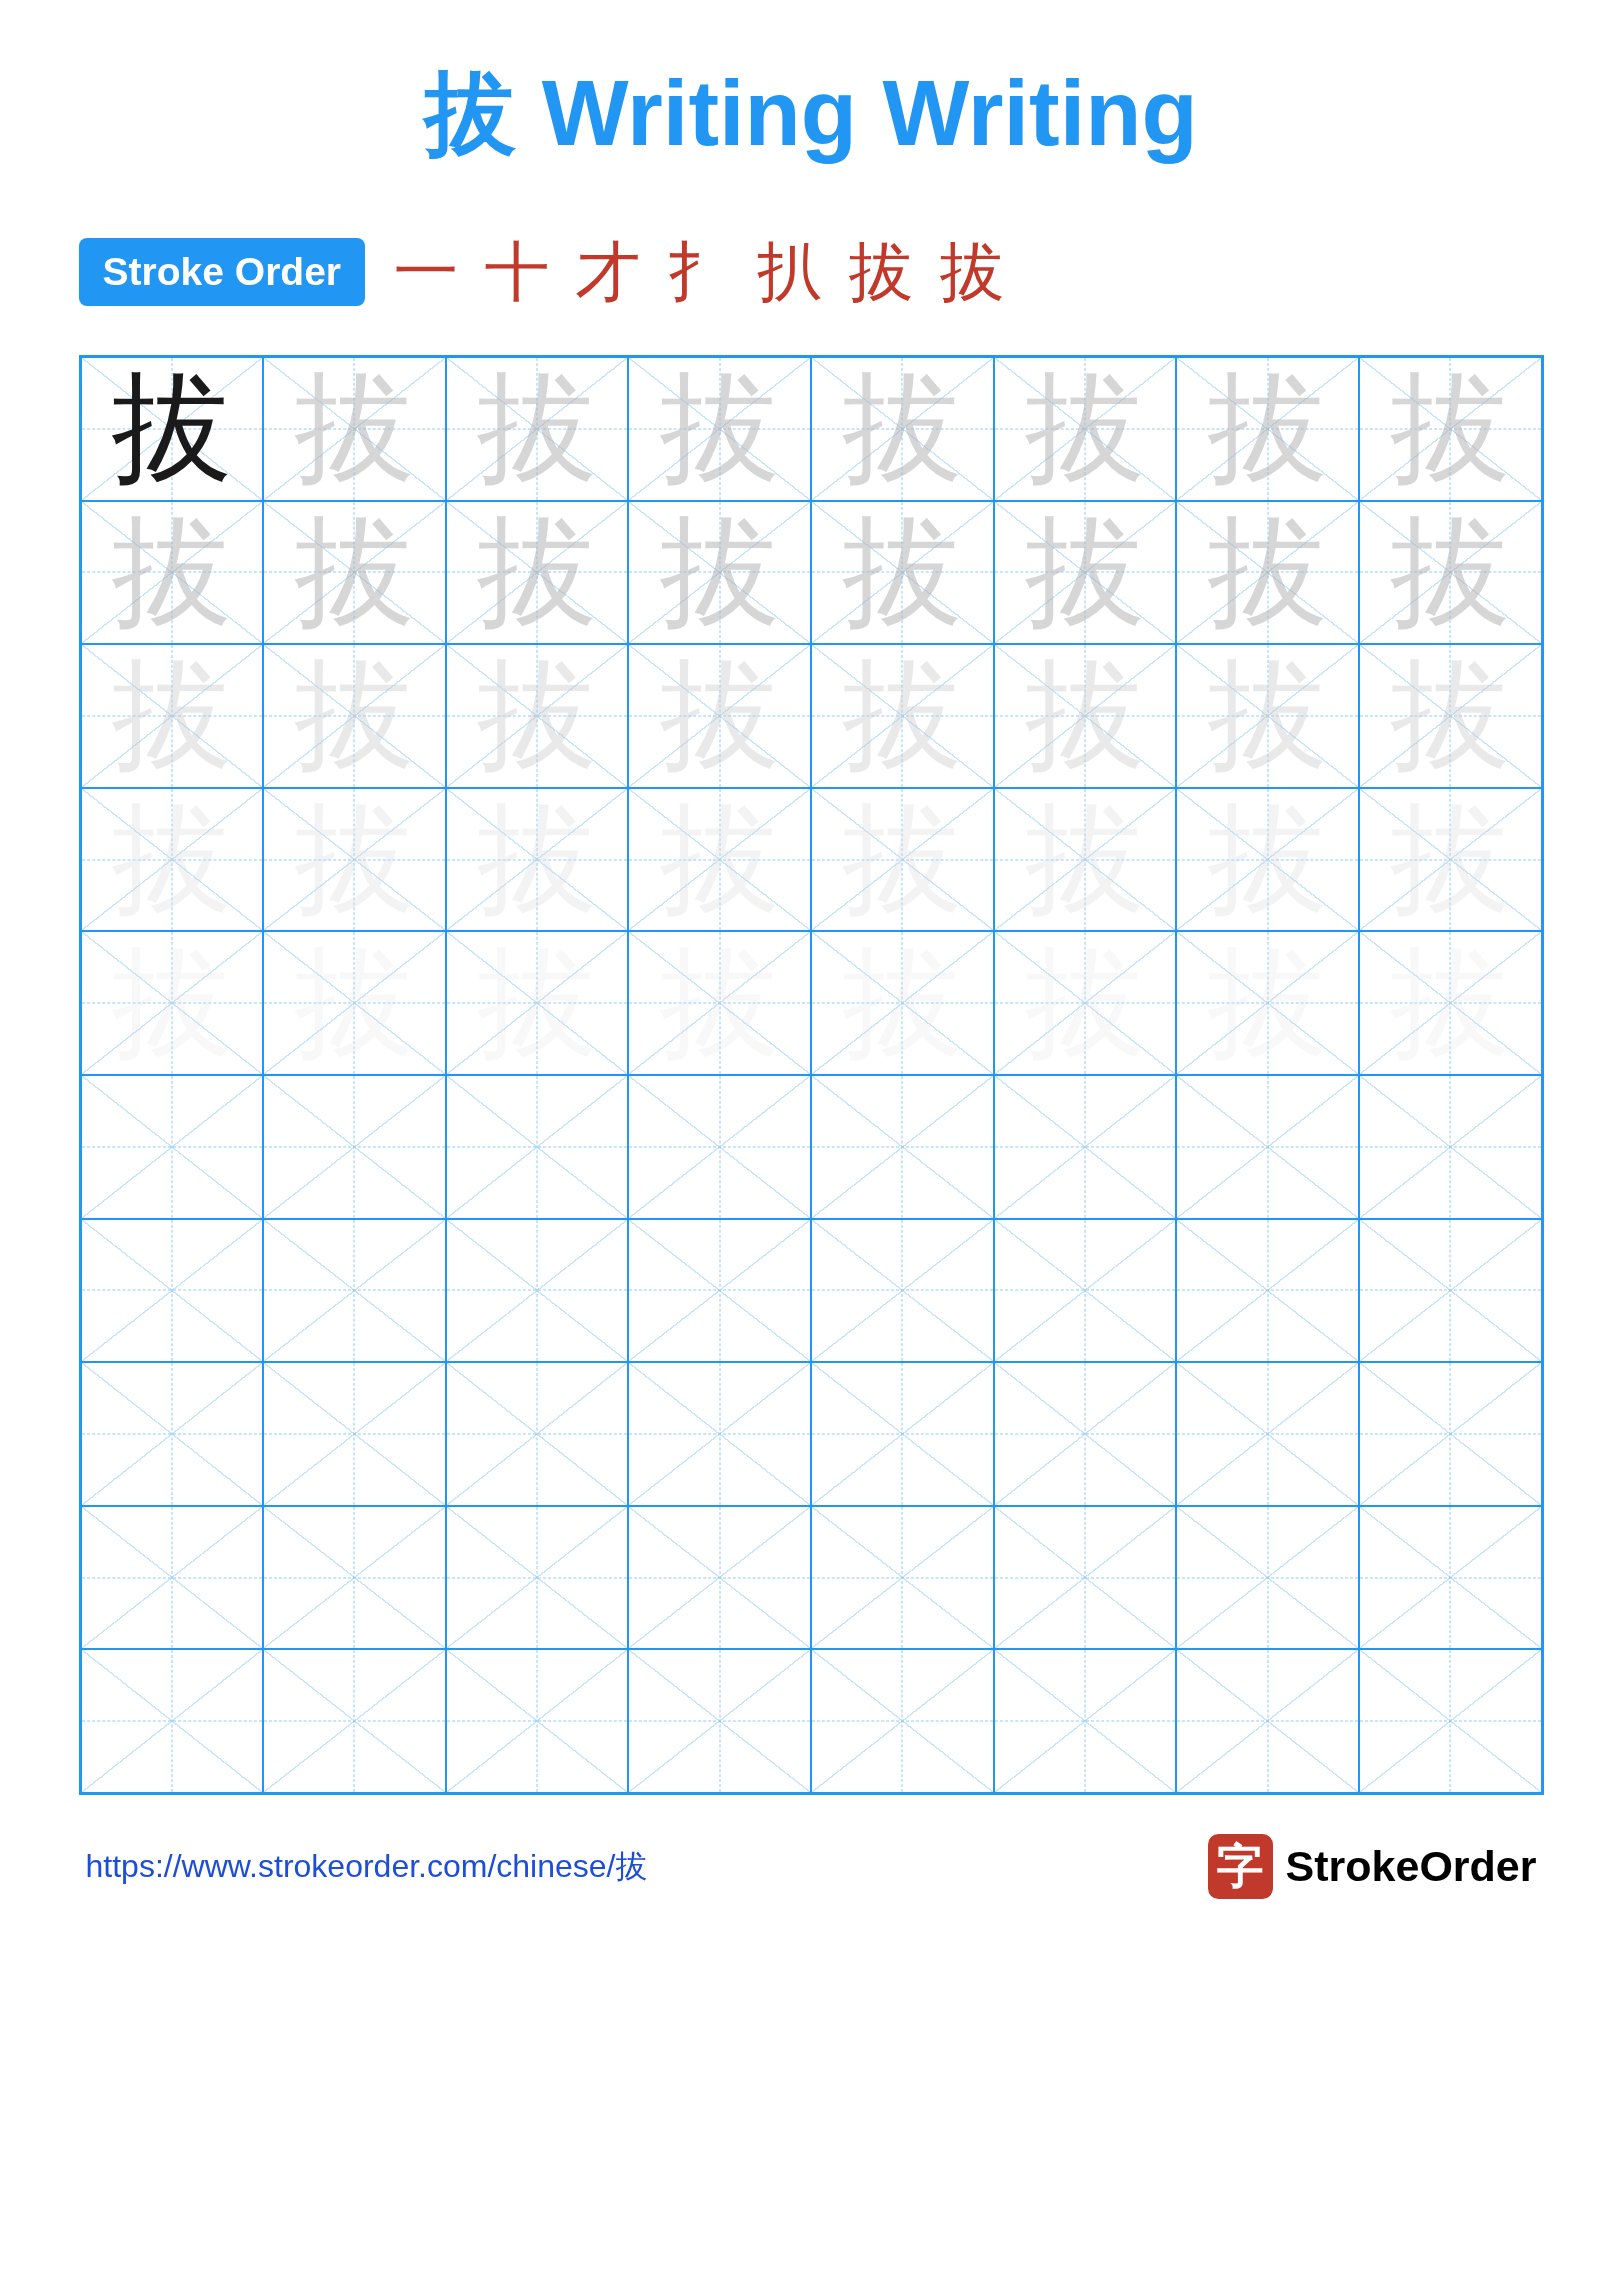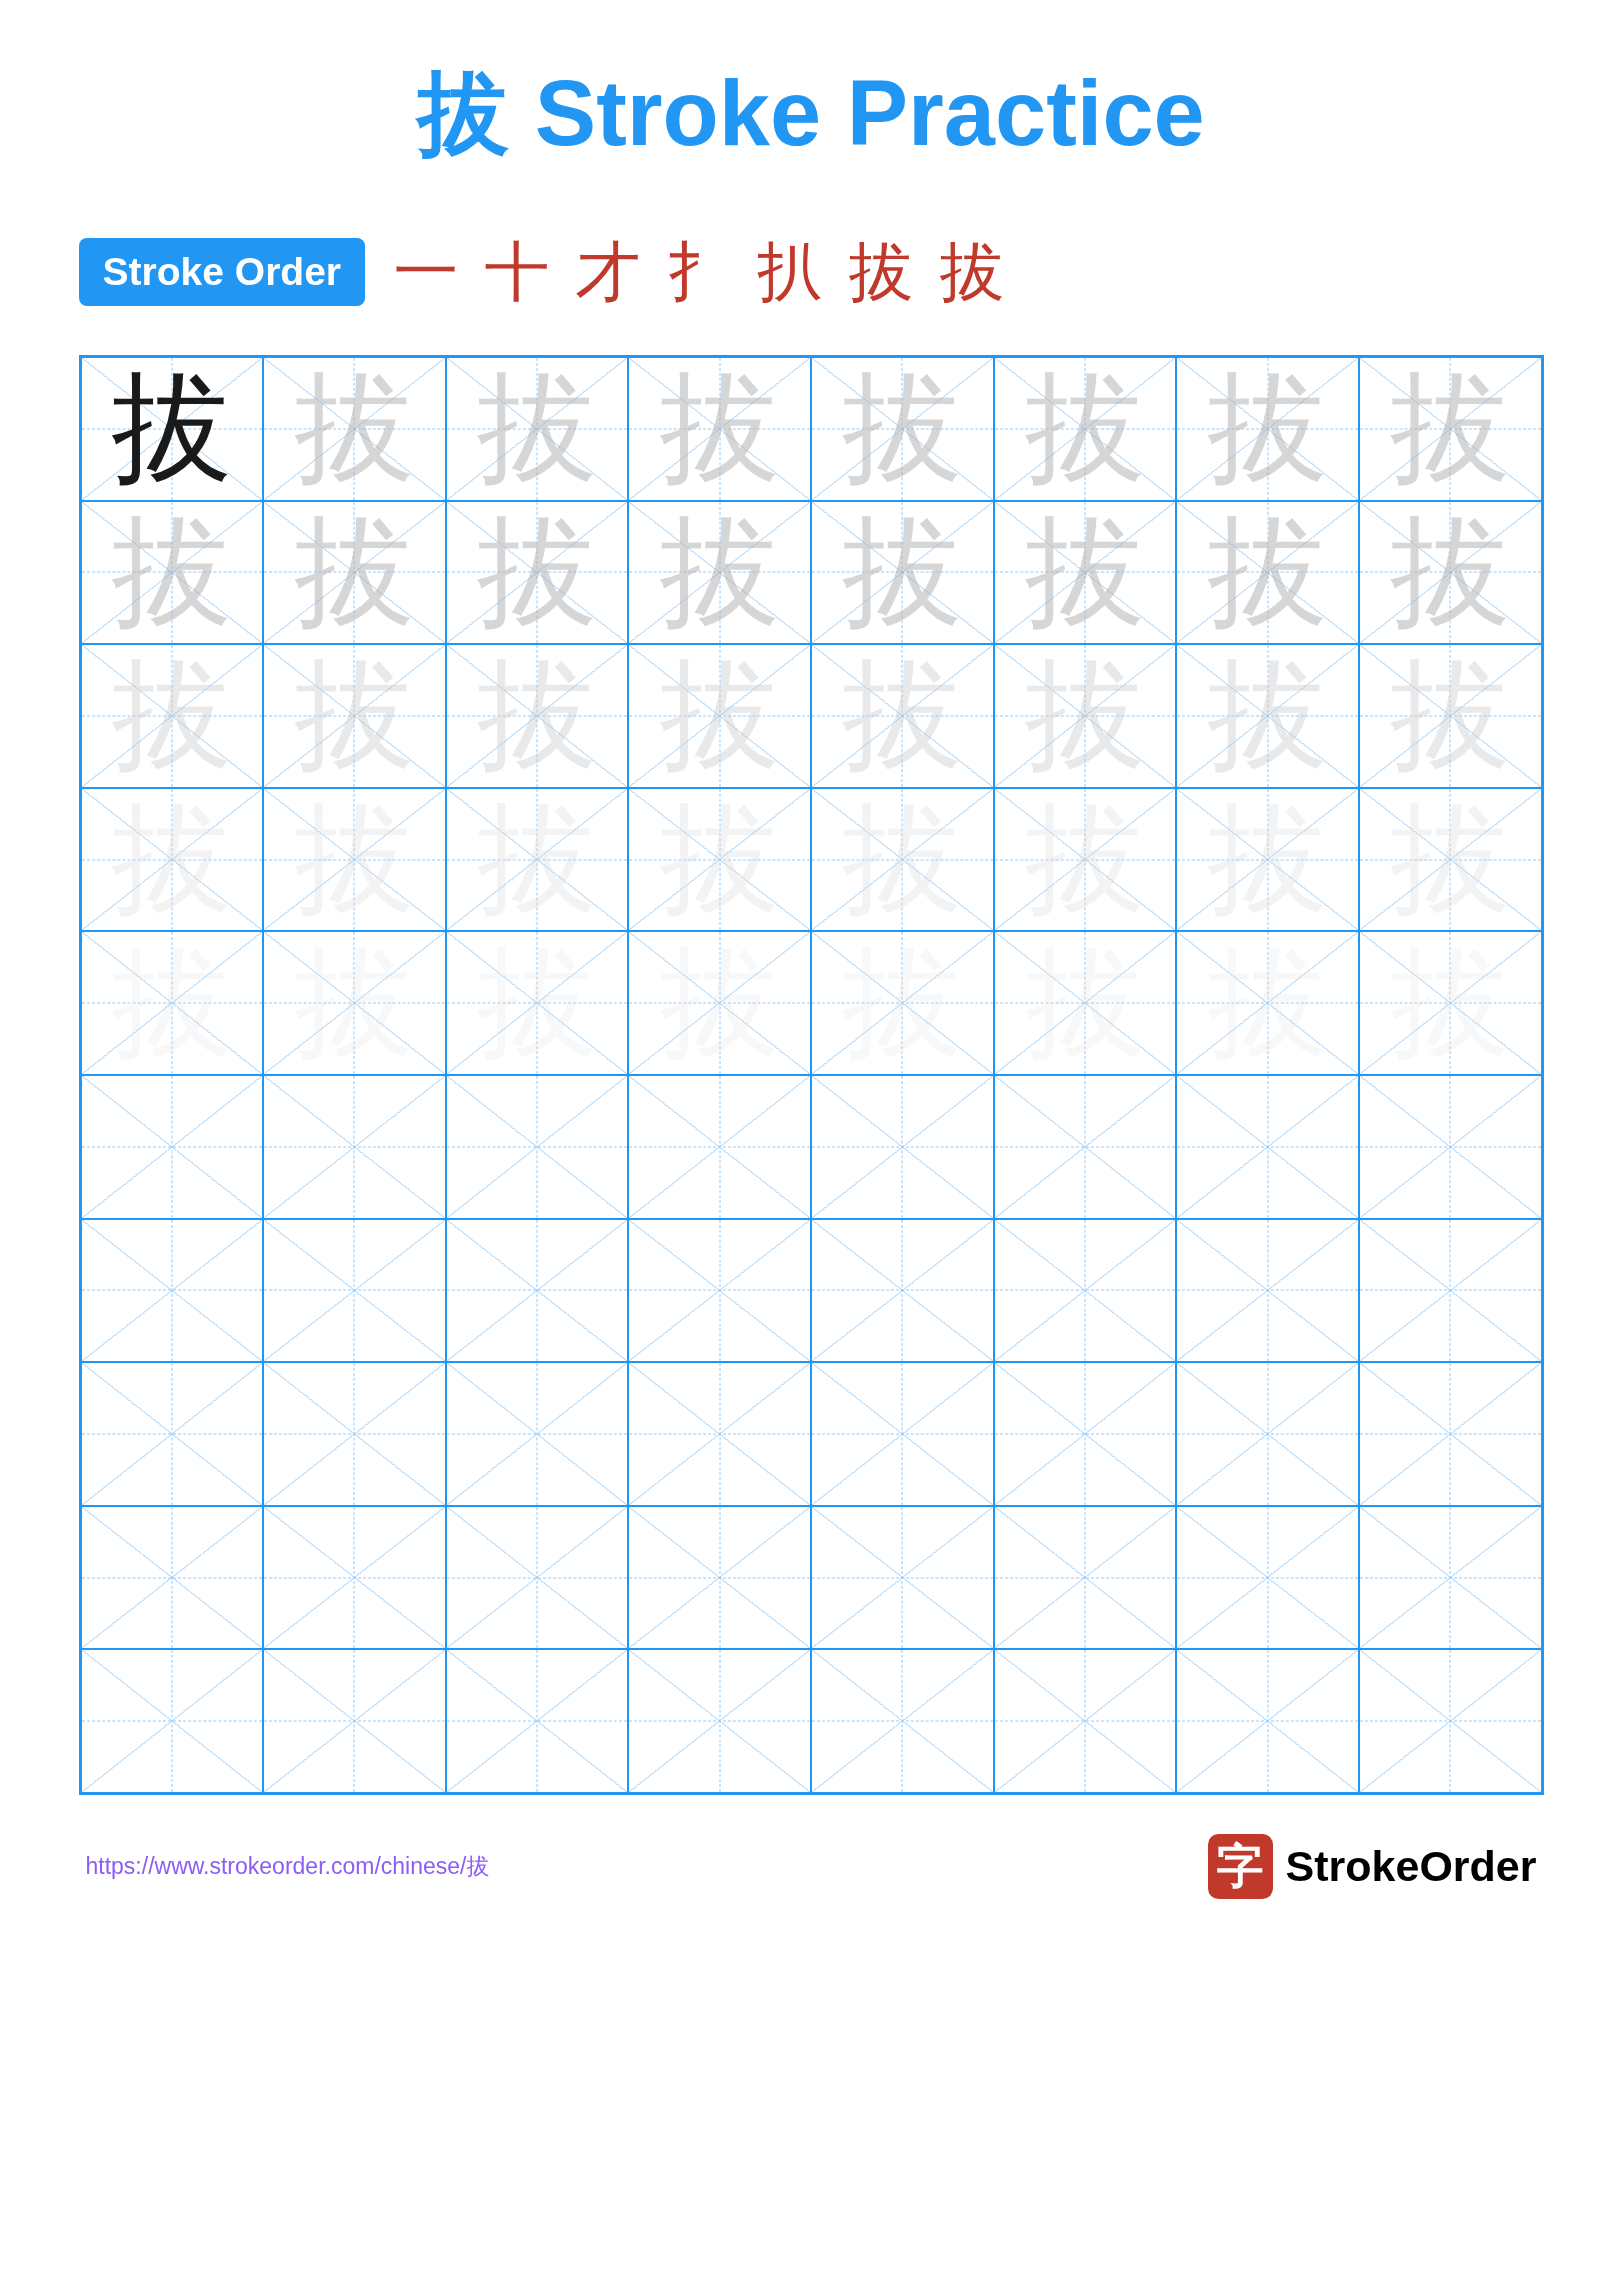--- a/index.html
+++ b/index.html
@@ -160,22 +160,22 @@
     .footer {
       display: flex;
       justify-content: space-between;
       align-items: center;
       width: 100%;
       margin-top: 39px;
       padding: 0 6.5px;
     }
 
     .footer-url {
-      font-size: 23px;
-      color: #8b5cf6;
+      font-size: 32px;
+      color: #1d4ed8;
       text-decoration: none;
     }
 
     .footer-logo {
       display: flex;
       align-items: center;
       gap: 13px;
     }
 
     .footer-logo-icon {
@@ -197,21 +197,21 @@
       font-weight: bold;
       color: #000000;
     }
   </style>
 </head>
 <body>
 
 <div class="page">
 
   <h1 class="title">
-    <span>拔</span><span> Stroke Practice</span>
+    <span>拔</span><span> Writing Writing</span>
   </h1>
 
   <div class="stroke-order-row">
     <div class="stroke-order-badge">Stroke Order</div>
     <div class="stroke-sequence">
       <span class="stroke-seq-item">一</span>
       <span class="stroke-seq-item">十</span>
       <span class="stroke-seq-item">才</span>
       <span class="stroke-seq-item">扌</span>
       <span class="stroke-seq-item">扒</span>

